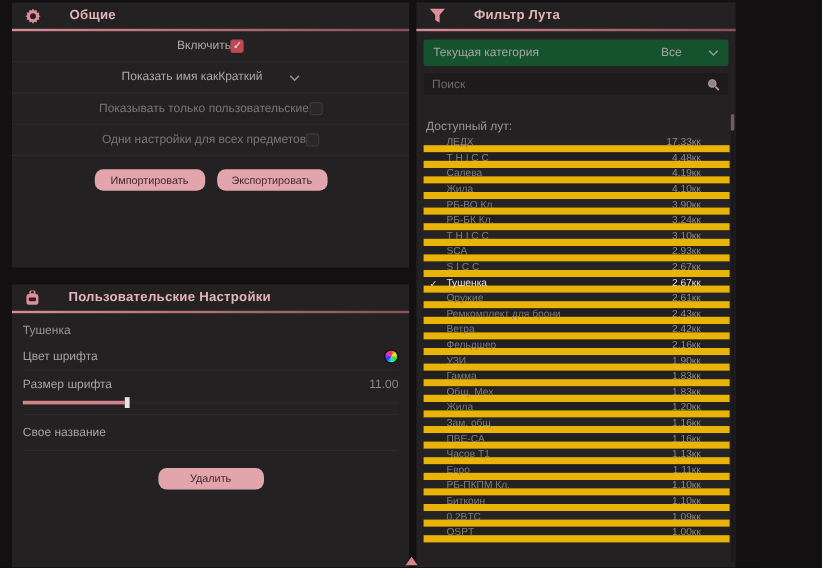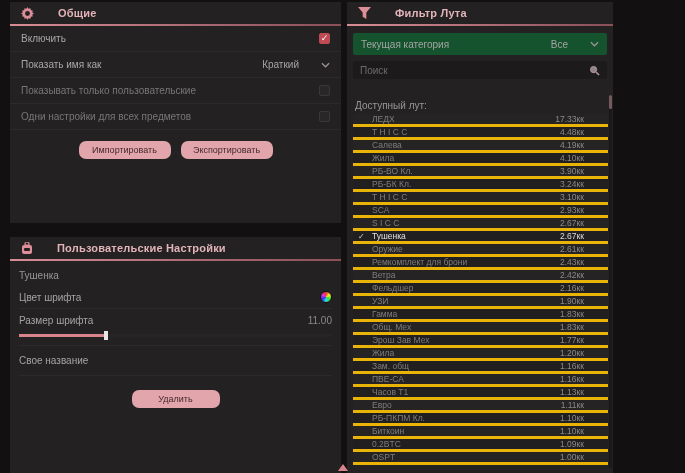--- a/index.html
+++ b/index.html
@@ -12,21 +12,21 @@
   .panel-custom  { left:10px; top:237px; width:331px; height:236px; }
   .panel-loot    { left:347px; top:2px;  width:266px; height:471px; }
 
   .p-header { display:flex; align-items:center; gap:24px; height:22px; padding:0 11px; }
   .p-title  { font-size:11px; font-weight:bold; color:#e2b4b9; letter-spacing:.2px; }
   .p-underline { height:2px; background:linear-gradient(to right,#d68d96,#8a4f57); }
 
   .icon { display:inline-flex; align-items:center; justify-content:center; }
   .icon svg { display:block; }
 
-  .opt-row { display:flex; justify-content:space-between; align-items:center;
+  .opt-row { display:flex; justify-content:center; align-items:center;
              height:26px; padding:0 11px; border-bottom:1px solid #2d2a2b;
              font-size:10px; color:#a9a7a8; }
   .opt-row.dim { color:#787677; }
 
   .checkbox { width:11px; height:11px; border-radius:2px; background:#2a2728;
               border:1px solid #3b3839; display:flex; align-items:center;
               justify-content:center; cursor:pointer; }
   .checkbox.checked { background:#c04a53; border-color:#c04a53;
                       color:#fff; font-size:9px; line-height:9px; }
 
@@ -63,21 +63,21 @@
                 height:18px; margin:6px 6px 18px; padding:0 7px; background:#1c1a1b;
                 border-radius:3px; }
   .search-input { flex:1; background:transparent; border:none; outline:none;
                   font-size:10px; color:#bcbabb; font-family:inherit; }
   .search-input::placeholder { color:#6d6b6c; }
   .available-label { padding:3px 8px 3px; font-size:10px; color:#989697; }
 
   .loot-list { margin:0 5px 0 6px; }
   .loot-row { position:relative; display:flex; justify-content:space-between;
               align-items:center; height:13px; padding:0 24px 0 19px;
-              font-size:8.5px; color:#7f7d7e; border-bottom:3px solid #eab308;gap:38px; }
+              font-size:8.5px; color:#7f7d7e; border-bottom:6px solid #eab308;gap:38px; }
   .loot-row:nth-child(odd)  { background:#262324; }
   .loot-row:nth-child(even) { background:#211f20; }
   .loot-row .loot-value { color:#8b8989; }
   .loot-row.checked { color:#e2e0e1; }
   .loot-row.checked .loot-value { color:#dddbdc; }
   .loot-check { position:absolute; left:5px; top:1px; font-size:8px; color:#d6d4d5; }
 
   .scrollbar { position:absolute; right:1px; top:93px; bottom:5px; width:3px;
                background:#1a1819; }
   .scroll-thumb { width:3px; height:14px; background:#74595e; border-radius:2px;
@@ -294,25 +294,20 @@
     <span class="loot-name">Гамма</span>
     <span class="loot-value">1.83кк</span>
   </div>
         <div class="loot-row">
     <span class="loot-check"></span>
     <span class="loot-name">Общ. Мех</span>
     <span class="loot-value">1.83кк</span>
   </div>
         <div class="loot-row">
     <span class="loot-check"></span>
-    <span class="loot-name">Эрош Зав Мех</span>
-    <span class="loot-value">1.77кк</span>
-  </div>
-        <div class="loot-row">
-    <span class="loot-check"></span>
     <span class="loot-name">Жила</span>
     <span class="loot-value">1.20кк</span>
   </div>
         <div class="loot-row">
     <span class="loot-check"></span>
     <span class="loot-name">Зам. общ</span>
     <span class="loot-value">1.16кк</span>
   </div>
         <div class="loot-row">
     <span class="loot-check"></span>

